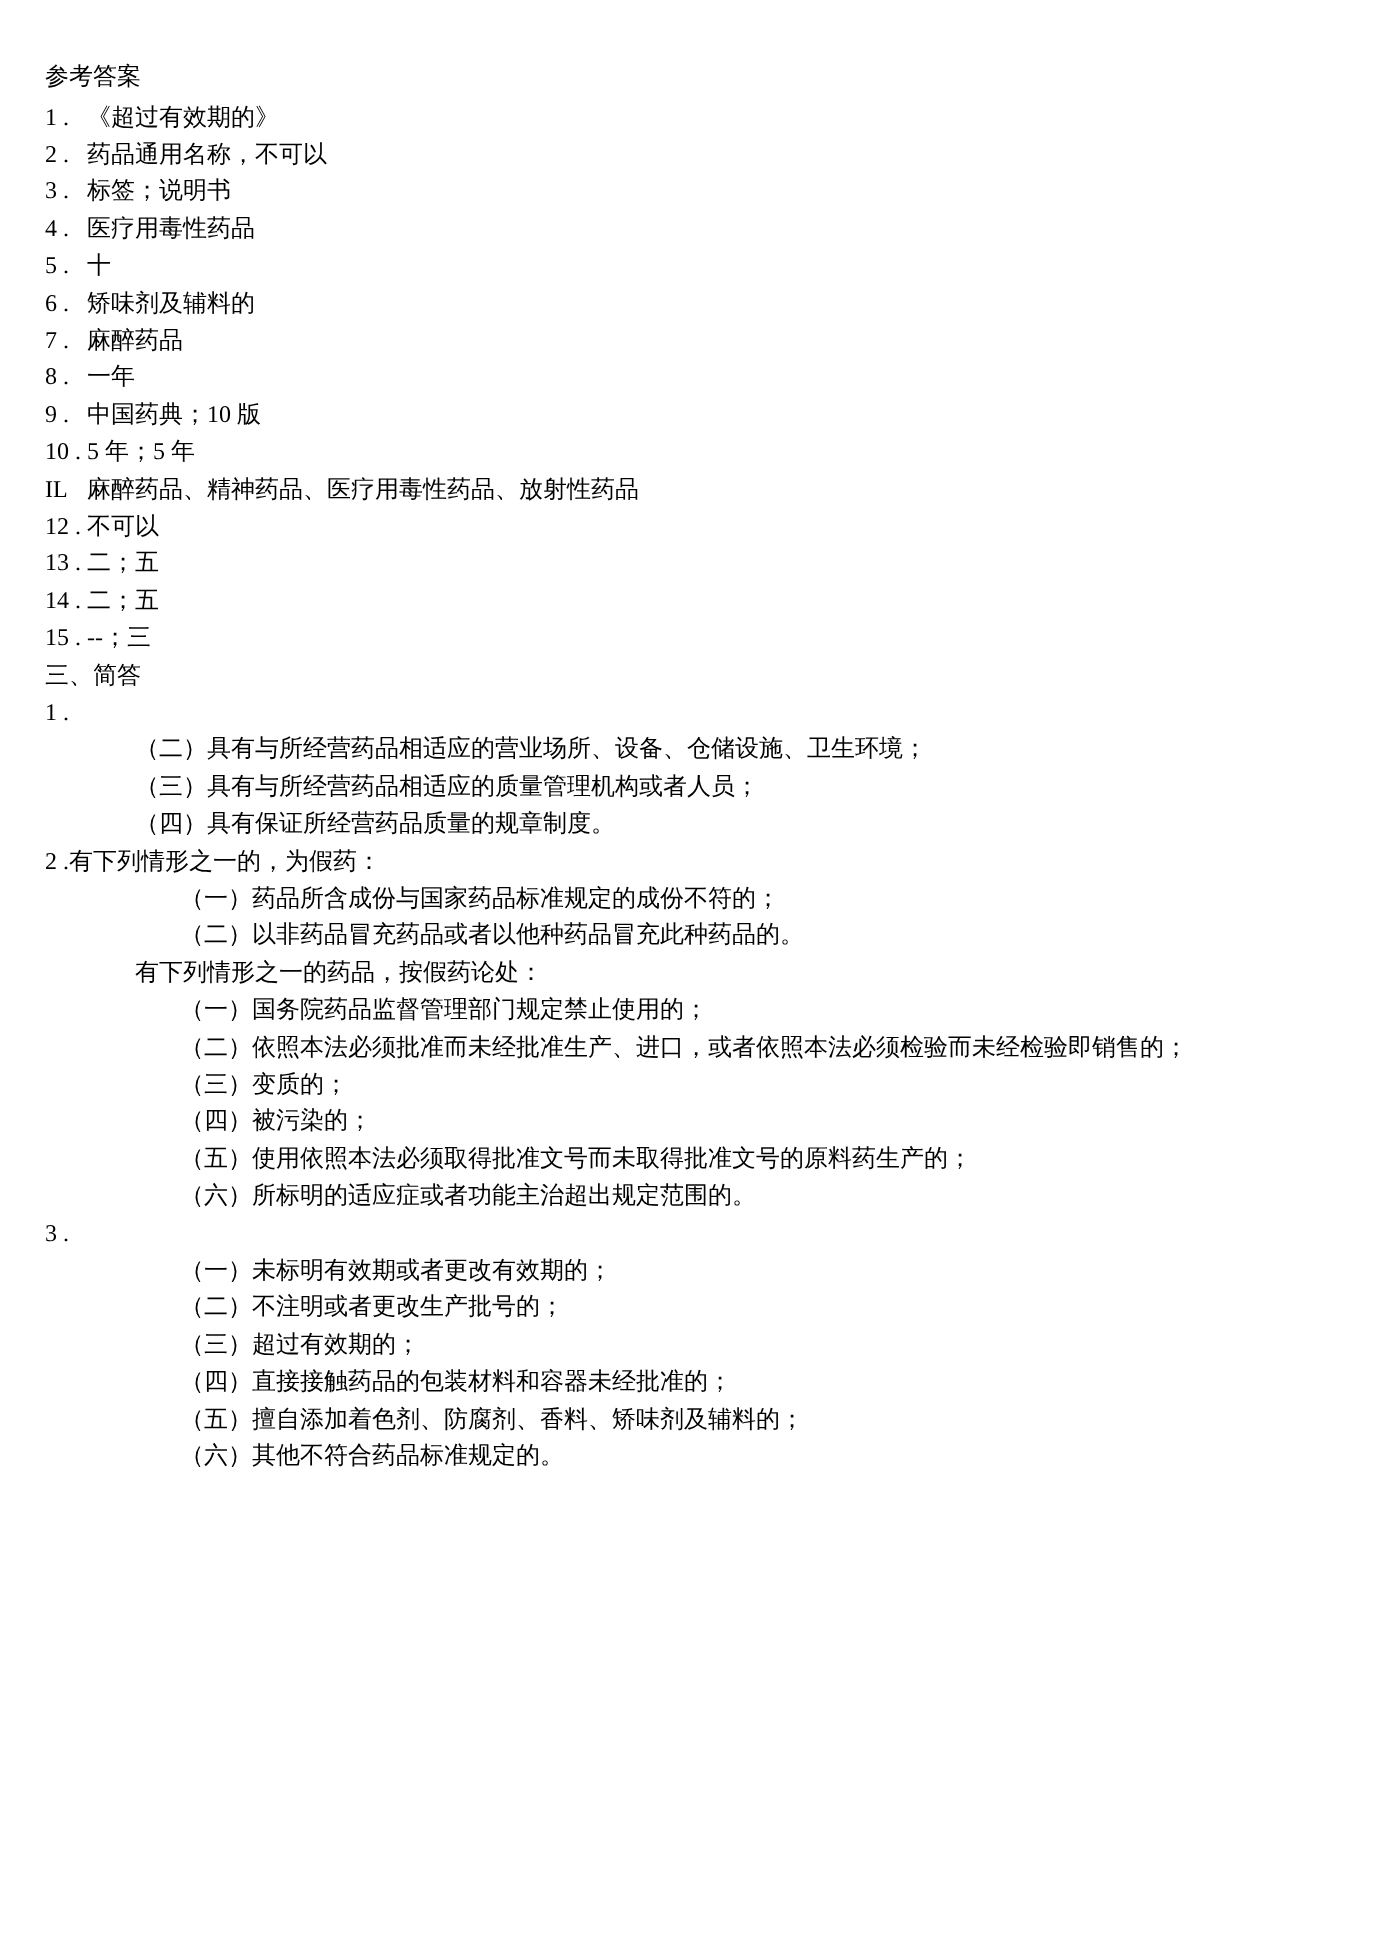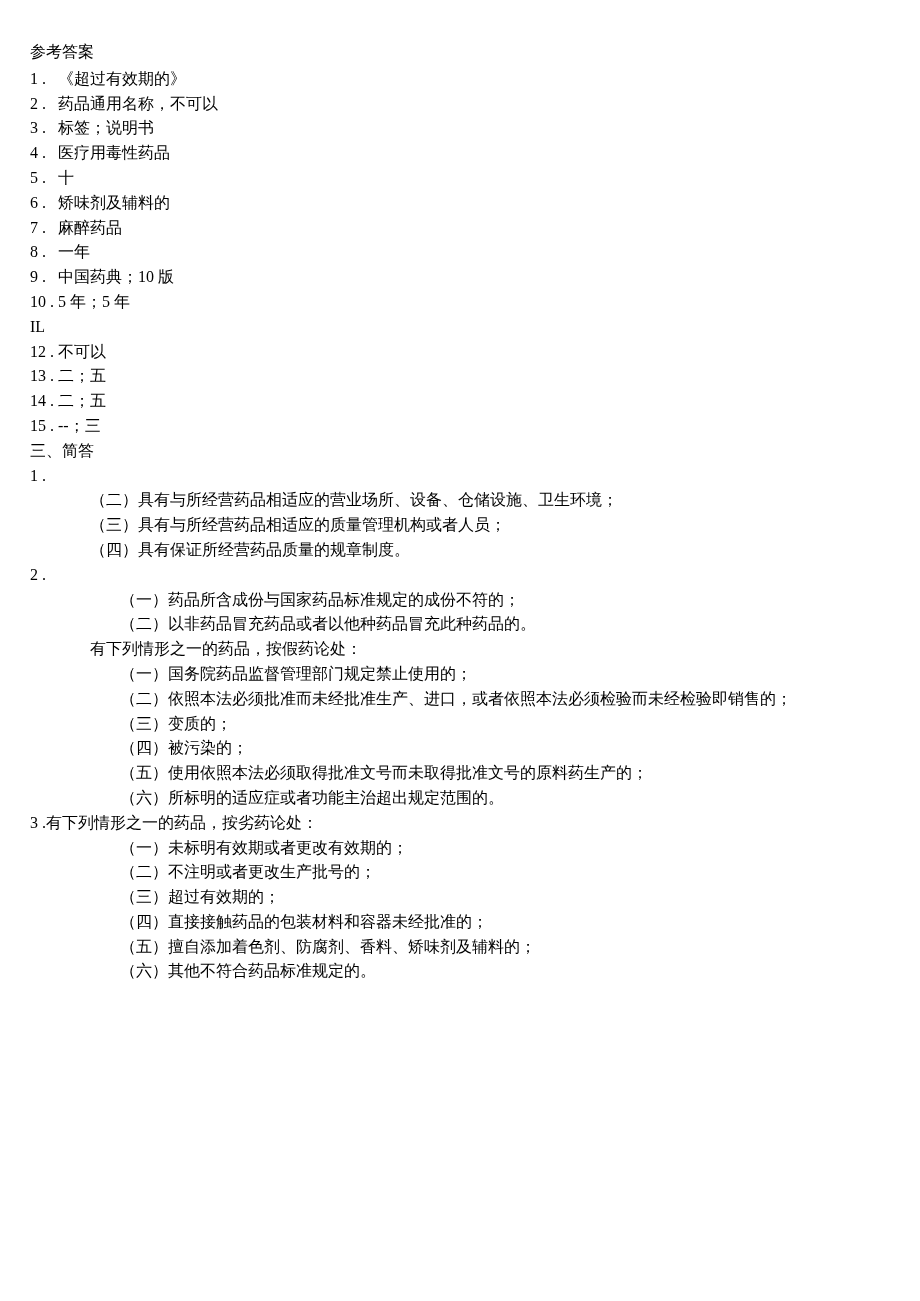--- a/index.html
+++ b/index.html
@@ -68,20 +68,21 @@
     <div class="num-item">
       <span class="n">9 .</span>
       <span>中国药典；10 版</span>
     </div>
     <div class="num-item">
       <span class="n">10 .</span>
       <span>5 年；5 年</span>
     </div>
     <div class="num-item">
       <span class="n">IL</span>
+      <span> 麻醉药品、精神药品、医疗用毒性药品、放射性药品</span>
     </div>
     <div class="num-item">
       <span class="n">12 .</span>
       <span>不可以</span>
     </div>
     <div class="num-item">
       <span class="n">13 .</span>
       <span>二；五</span>
     </div>
     <div class="num-item">
@@ -98,33 +99,33 @@
 
 <div class="num-item">
   <span><span>1</span><span> .</span></span>
 </div>
 <div class="indented-a">（二）具有与所经营药品相适应的营业场所、设备、仓储设施、卫生环境；</div>
 <div class="indented-a">（三）具有与所经营药品相适应的质量管理机构或者人员；</div>
 <div class="indented-a">（四）具有保证所经营药品质量的规章制度。</div>
 
 <div class="num-item">
   <span><span>2</span><span> .</span></span>
+  <span>有下列情形之一的，为假药：</span>
 </div>
 <div class="indented-b">（一）药品所含成份与国家药品标准规定的成份不符的；</div>
 <div class="indented-b">（二）以非药品冒充药品或者以他种药品冒充此种药品的。</div>
 <div class="indented-a">有下列情形之一的药品，按假药论处：</div>
 <div class="indented-b">（一）国务院药品监督管理部门规定禁止使用的；</div>
 <div class="indented-b">（二）依照本法必须批准而未经批准生产、进口，或者依照本法必须检验而未经检验即销售的；</div>
 <div class="indented-b">（三）变质的；</div>
 <div class="indented-b">（四）被污染的；</div>
 <div class="indented-b">（五）使用依照本法必须取得批准文号而未取得批准文号的原料药生产的；</div>
 <div class="indented-b">（六）所标明的适应症或者功能主治超出规定范围的。</div>
 
 <div class="num-item">
   <span><span>3</span><span> .</span></span>
-  <span>有下列情形之一的药品，按劣药论处：</span>
 </div>
 <div class="indented-b">（一）未标明有效期或者更改有效期的；</div>
 <div class="indented-b">（二）不注明或者更改生产批号的；</div>
 <div class="indented-b">（三）超过有效期的；</div>
 <div class="indented-b">（四）直接接触药品的包装材料和容器未经批准的；</div>
 <div class="indented-b">（五）擅自添加着色剂、防腐剂、香料、矫味剂及辅料的；</div>
 <div class="indented-b">（六）其他不符合药品标准规定的。</div>
 
 </body></html>

